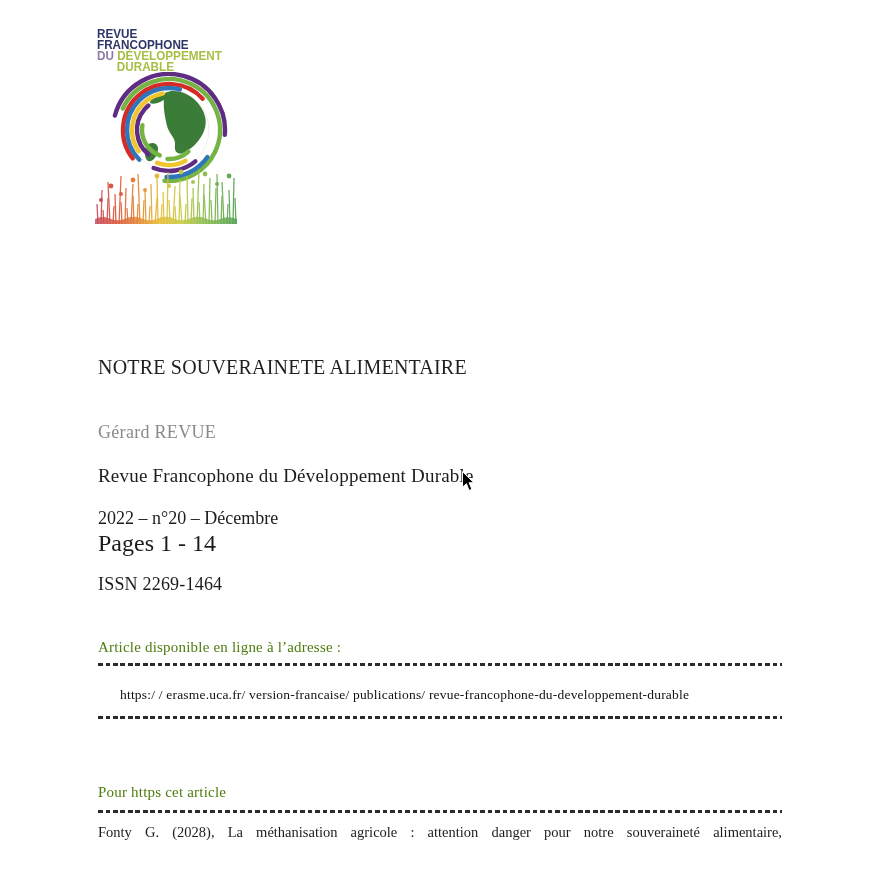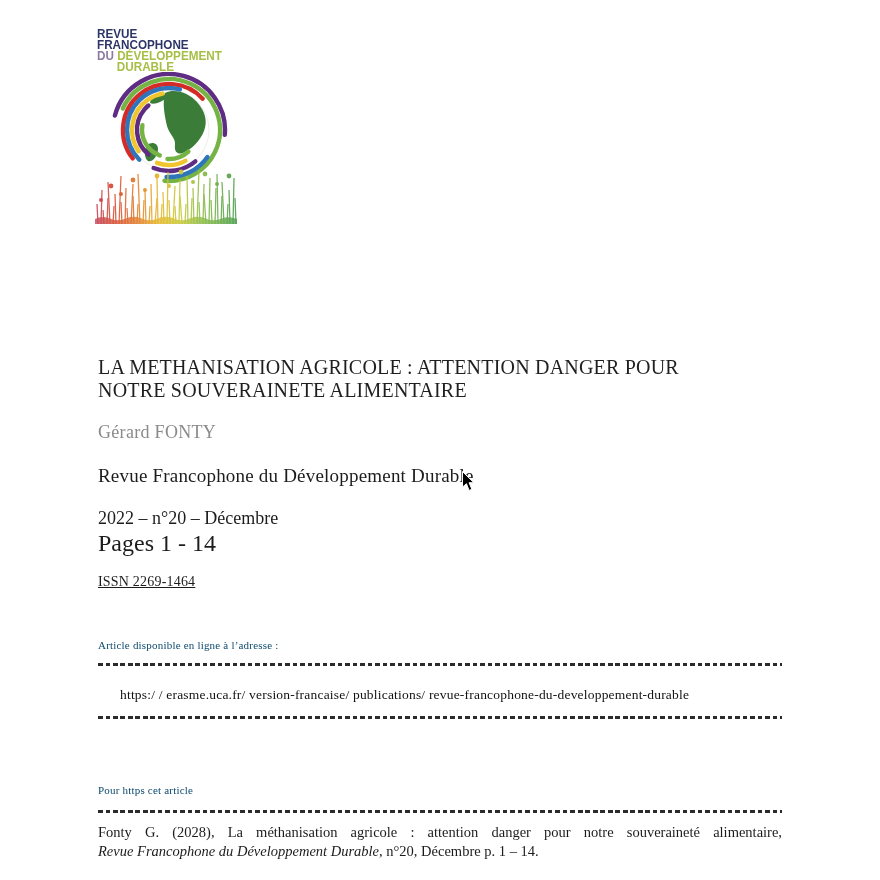--- a/index.html
+++ b/index.html
@@ -27,23 +27,23 @@
   .logo-indent { padding-left: 22px; }
   .logo-art { position: absolute; left: 0; top: 46px; }
 
   
   .abs { position: absolute; left: 98px; }
   .title-block { top: 356px; width: 600px; font-size: 20px; line-height: 22.5px; letter-spacing: 0.2px; color: #1f1f1f; }
   .author { top: 422px; font-size: 18px; color: #8a8a8a; letter-spacing: 0.3px; }
   .journal { top: 465px; font-size: 19px; letter-spacing: 0.2px; }
   .issue { top: 508px; font-size: 18px; }
   .pages { top: 530px; font-size: 24px; }
-  .issn { top: 574px; font-size: 14px; letter-spacing: 0.2px; text-decoration: underline; }
-
-  .section-label { font-size: 11px; color: #0c4a6e; letter-spacing: 0.2px; }
+  .issn { top: 574px; font-size: 18px; letter-spacing: 0.2px; }
+
+  .section-label { font-size: 15px; color: #4d7c0f; letter-spacing: 0.2px; }
   .online-label { top: 639px; }
   .cite-label { top: 784px; }
 
   .dash-line {
     position: absolute; left: 98px; width: 684px; height: 3px;
     background: repeating-linear-gradient(90deg, #2b2b2b 0 4.5px, transparent 4.5px 7.5px);
   }
   .dash-1 { top: 663px; }
   .dash-2 { top: 716px; }
   .dash-3 { top: 810px; }
@@ -168,43 +168,41 @@
         <circle cx="98" cy="110" r="2"></circle>
           <circle cx="110" cy="102" r="2.4"></circle>
         <circle cx="122" cy="112" r="2"></circle>
           <circle cx="134" cy="104" r="2.4"></circle>
       </g>
       <path fill="url(#meadow)" opacity="0.8" d="M0,152 L0,147 Q8,143 16,147 Q24,150 32,146 Q40,143 48,147 Q56,150 64,146 Q72,143 80,147 Q88,150 96,146 Q104,143 112,147 Q120,150 128,146 Q135,144 142,147 L142,152 Z"></path>
     </svg>
   </div>
 
   <div class="abs title-block">
-    <div>LA METHANISATION AGRICOLE : ATTENTION DANGER POUR</div>
     <div>NOTRE SOUVERAINETE ALIMENTAIRE</div>
   </div>
 
-  <div class="abs author">Gérard FONTY</div>
+  <div class="abs author">Gérard REVUE</div>
 
   <div class="abs journal">Revue Francophone du Développement Durable</div>
 
   <div class="abs issue">2022 – n°20 – Décembre</div>
   <div class="abs pages">Pages 1 - 14</div>
 
   <div class="abs issn">ISSN 2269-1464</div>
 
   <div class="abs section-label online-label">Article disponible en ligne à l’adresse :</div>
   <div class="dash-line dash-1"></div>
   <div class="url-line">https:/ / erasme.uca.fr/ version-francaise/ publications/ revue-francophone-du-developpement-durable</div>
   <div class="dash-line dash-2"></div>
 
   <div class="abs section-label cite-label">Pour https cet article</div>
   <div class="dash-line dash-3"></div>
   <div class="abs citation-block">
     <div class="citation-l1">Fonty G. (2028),  La méthanisation agricole : attention danger pour notre souveraineté alimentaire,</div>
-    <div class="citation-l2"><span class="ital">Revue Francophone du Développement Durable</span><span>, n°20, Décembre p. 1 – 14.</span></div>
   </div>
 
   <div class="cursor">
     <svg width="18" height="21" viewBox="0 0 12 19">
       <path d="M1,0.5 L1,14.6 L4.6,11.5 L7,17.6 L9.5,16.5 L7,10.6 L11.3,10.6 Z" fill="#000000" stroke="#ffffff" stroke-width="0.9"></path>
     </svg>
   </div>
 
 </div>
 

